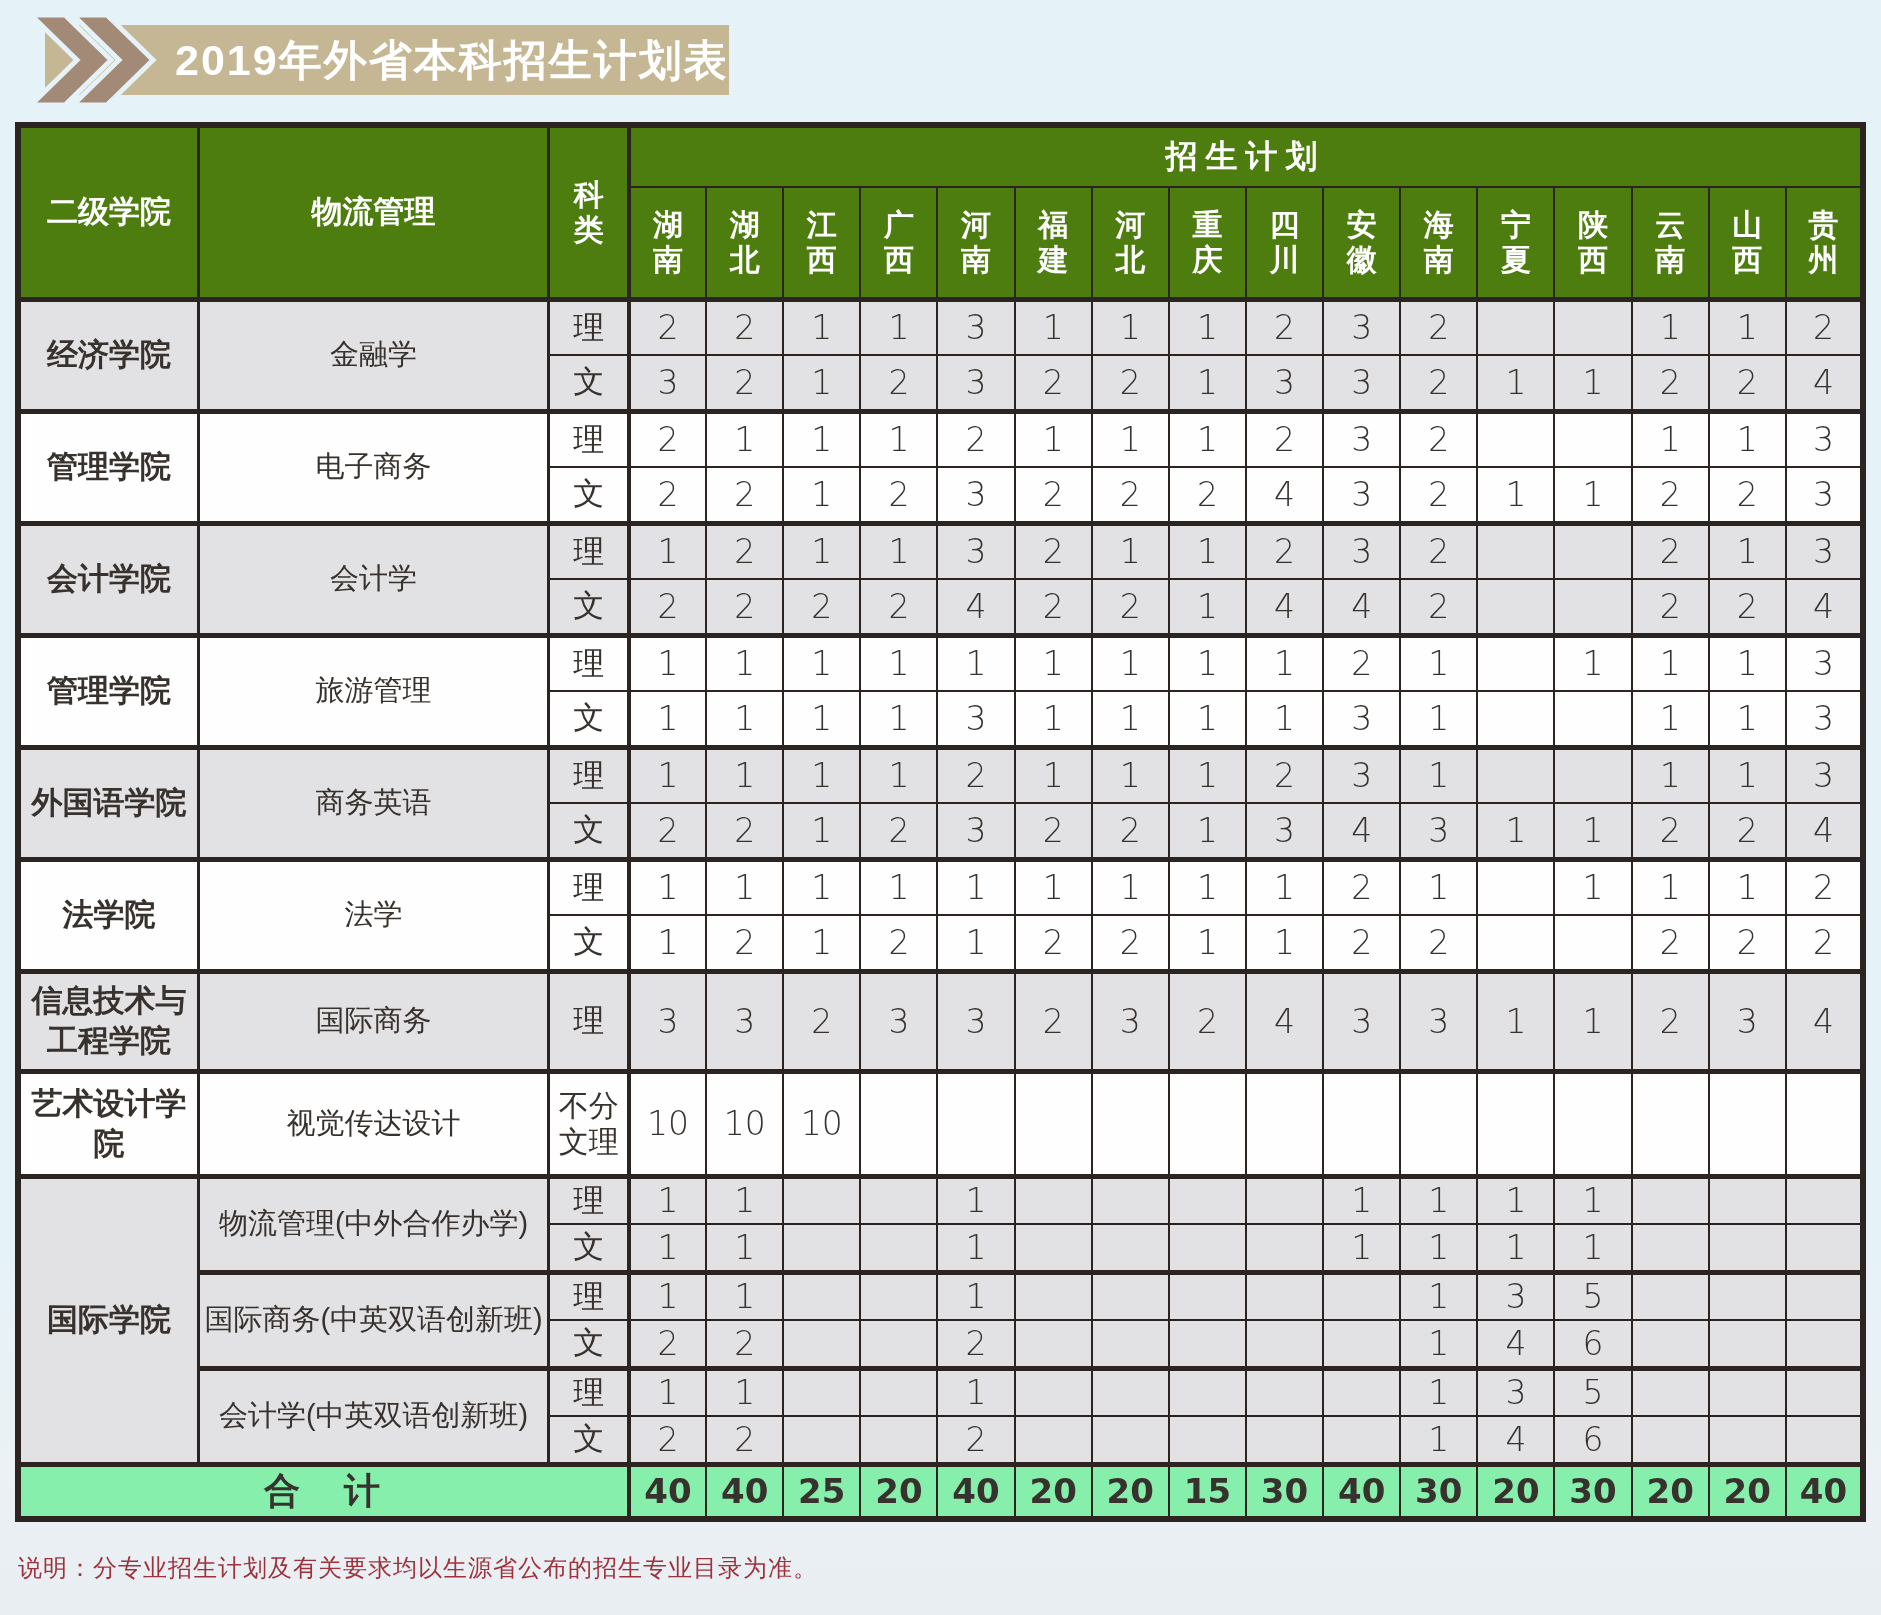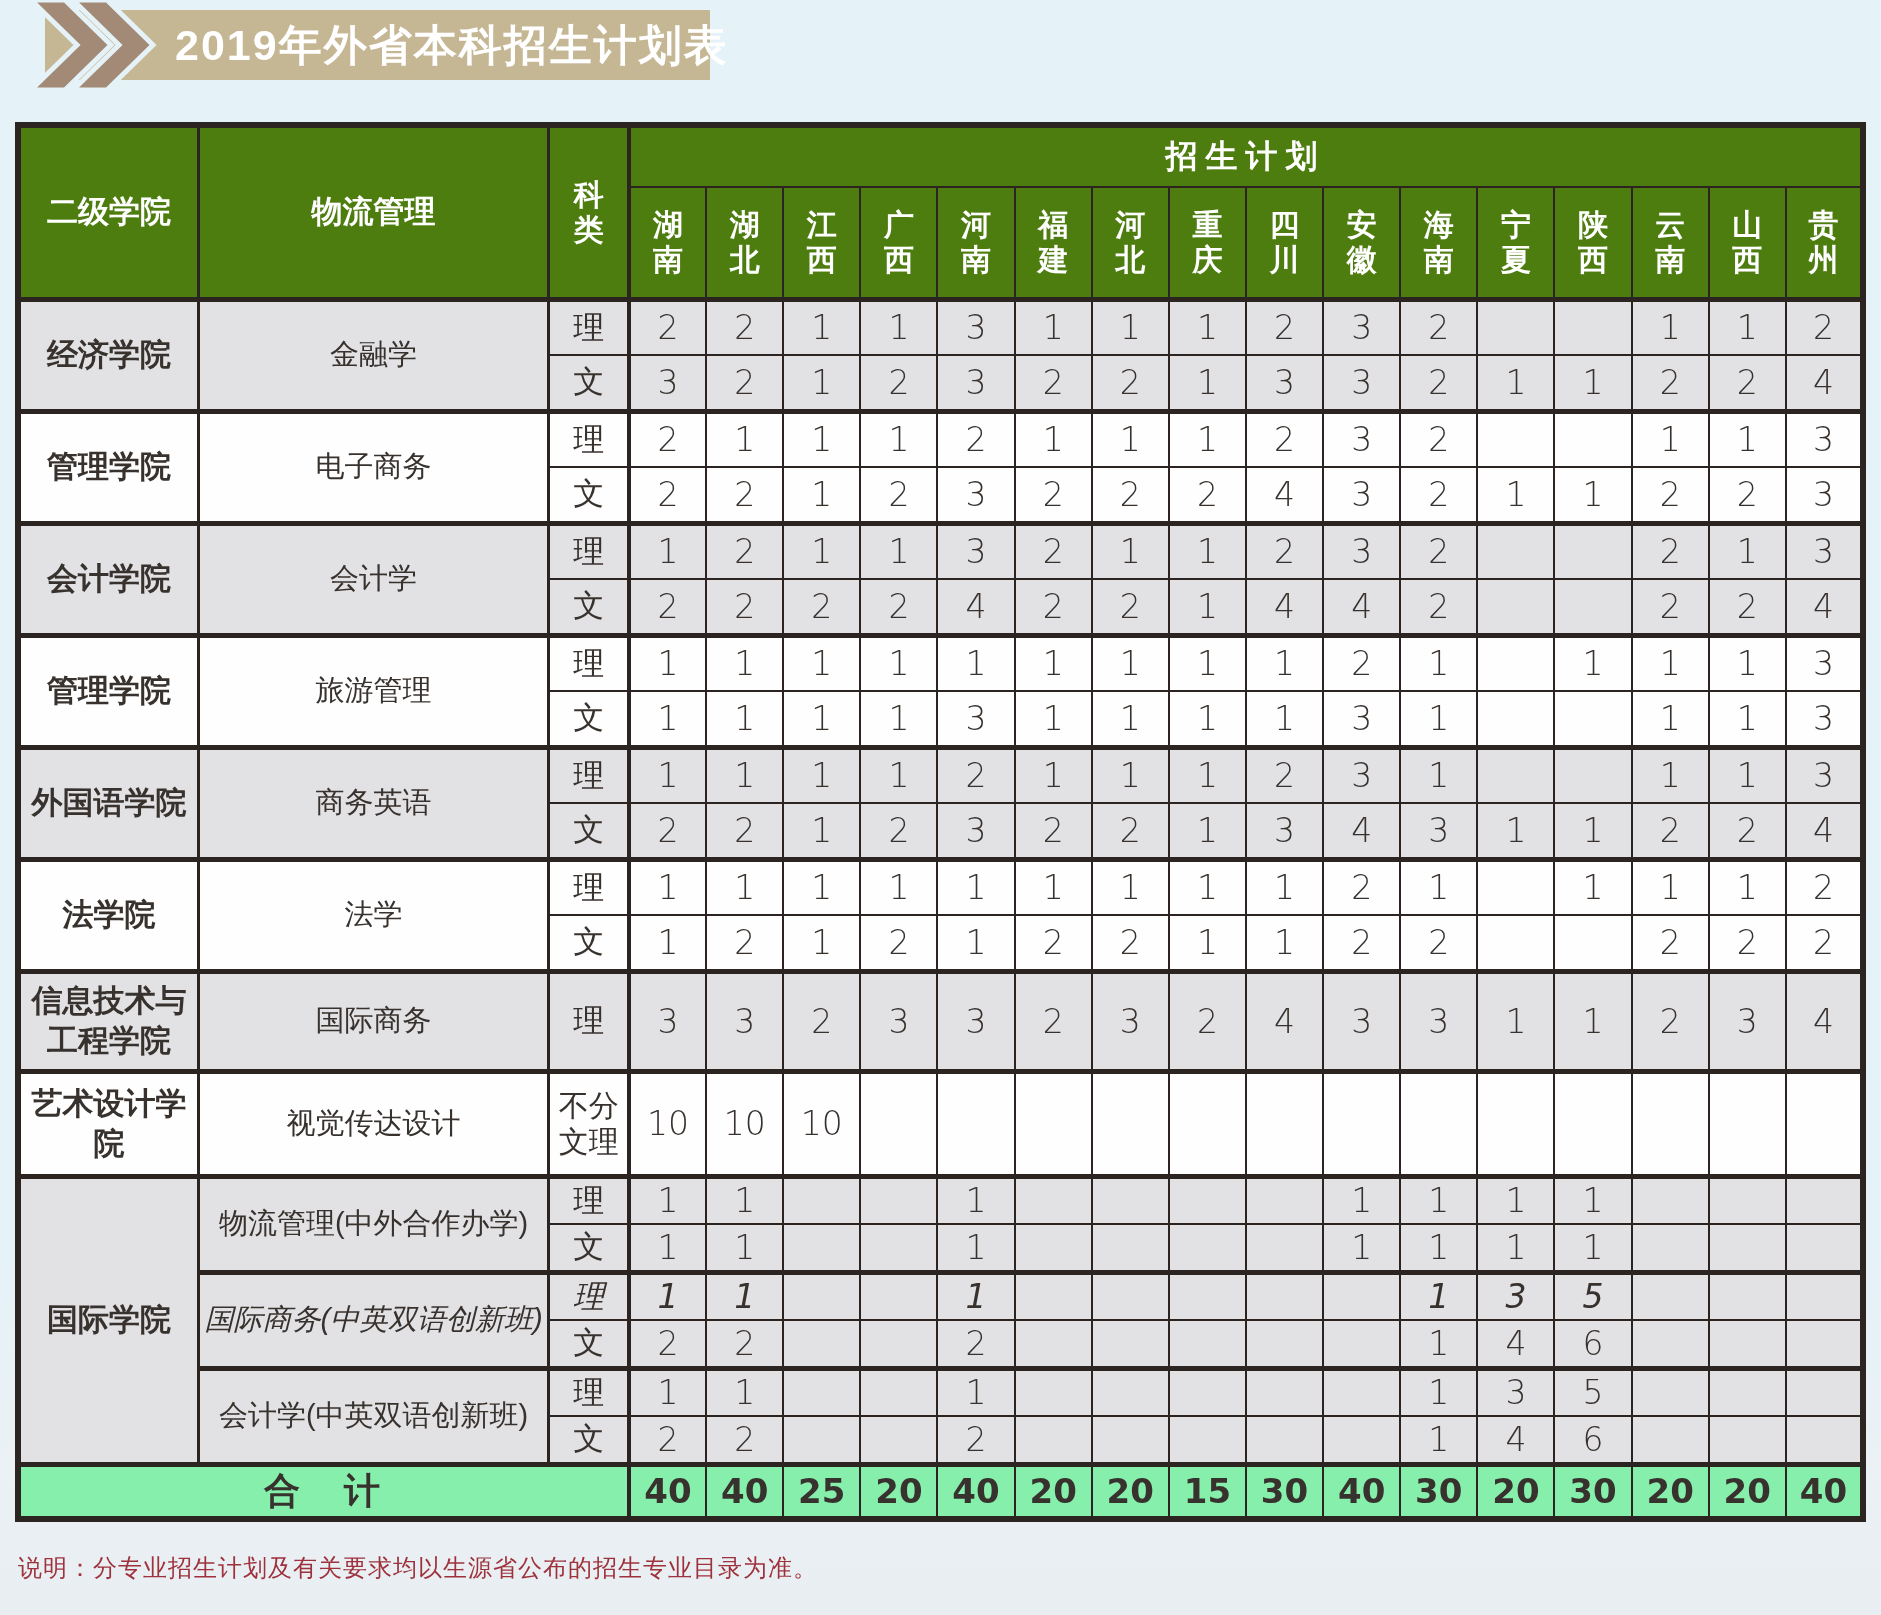--- a/index.html
+++ b/index.html
@@ -8,21 +8,21 @@
     background:#e5f2f8;
     font-family:"Liberation Sans","DejaVu Sans",sans-serif;
     position:relative;overflow:hidden;
     color:#38322e;
   }
   
   .bg-fade{position:absolute;left:0;top:1240px;width:1881px;height:375px;
     background:linear-gradient(180deg,rgba(255,255,255,0) 0%,rgba(240,240,242,.55) 60%,rgba(235,235,238,.6) 100%);}
 
   
-  .banner{position:absolute;top:10px;left:45px;width:665px;height:70px;background:#c5b794;}
+  .banner{position:absolute;top:25px;left:45px;width:665px;height:70px;background:#c5b794;padding-left:19px;}
   .banner-title{position:absolute;left:130px;top:0;height:70px;line-height:70px;
     font-size:43px;font-weight:bold;color:#ffffff;letter-spacing:2px;white-space:nowrap;}
   .chevrons{position:absolute;left:-16px;top:-12px;width:125px;height:94px;overflow:visible;}
 
   
   table.plan{
     position:absolute;top:122px;left:15px;
     width:1851px;
     border-collapse:collapse;
     table-layout:fixed;
@@ -451,21 +451,21 @@
         <td class="val sh-g"></td>
         <td class="val sh-g"></td>
         <td class="val sh-g">1</td>
         <td class="val sh-g">1</td>
         <td class="val sh-g">1</td>
         <td class="val sh-g">1</td>
         <td class="val sh-g"></td>
         <td class="val sh-g"></td>
         <td class="val sh-g"></td>
       </tr>
-      <tr class="tt" style="height: 48px; font-style: italic;">
+      <tr class="tt" style="height: 48px;">
         <td class="major b-r3 sh-g" rowspan="2">国际商务(中英双语创新班)</td>
         <td class="cat b-r4 sh-g">理</td>
         <td class="val sh-g">1</td>
         <td class="val sh-g">1</td>
         <td class="val sh-g"></td>
         <td class="val sh-g"></td>
         <td class="val sh-g">1</td>
         <td class="val sh-g"></td>
         <td class="val sh-g"></td>
         <td class="val sh-g"></td>

